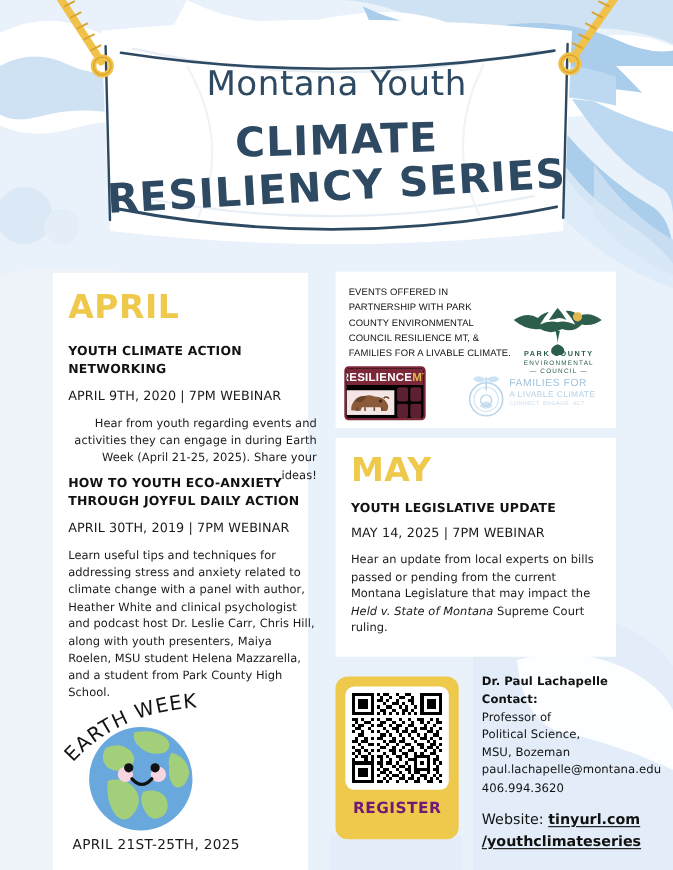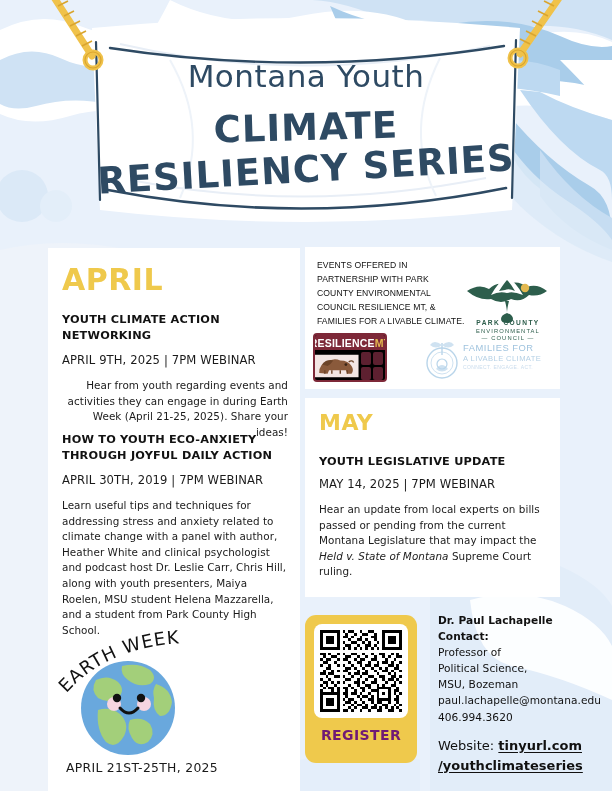--- a/index.html
+++ b/index.html
@@ -48,30 +48,30 @@
     text-align:center;
     font-size:37px; font-weight:bold; letter-spacing:1px;
     color:#2e4a63;
     font-family:"DejaVu Sans", sans-serif;
     transform: rotate(-3.2deg);
   }
 
   
   .card { position:absolute; background:#ffffff; }
 
-  #card-left  { left:48px;  top:248px; width:252px; height:543px; }
+  #card-left  { left:48px;  top:248px; width:232px; height:543px; }
   #card-partners { left:305px; top:247px; width:255px; height:142px; }
   #card-may   { left:305px; top:398px; width:255px; height:199px; }
 
   .month {
     font-family:"DejaVu Sans", sans-serif;
     font-weight:bold; color:#EFC94C; letter-spacing:0.5px;
   }
   .april-h { position:absolute; left:14px; top:14px; font-size:30px; }
-  .may-h   { position:absolute; left:14px; top:12px; font-size:22px;text-align:center; }
+  .may-h   { position:absolute; left:14px; top:12px; font-size:30px;text-align:center; }
 
   .evt-title {
     font-family:"DejaVu Sans", sans-serif;
     font-weight:bold; font-size:11.3px; color:#121212;
     letter-spacing:0.2px; line-height:1.42;
   }
   .evt-date {
     font-family:"DejaVu Sans", sans-serif;
     font-weight:400; font-size:11.6px; color:#1a1a1a;
     letter-spacing:0.1px;
@@ -249,21 +249,21 @@
       <div class="t-climate">CLIMATE</div>
       <div class="t-resiliency">RESILIENCY SERIES</div>
     </div>
   </div>
 
   <div class="card" id="card-left">
     <div class="month april-h">APRIL</div>
 
     <div class="lc evt-title" style="top:64px;">YOUTH CLIMATE ACTION</div>
     <div class="lc evt-title" style="top:80px;">NETWORKING</div>
-    <div class="lc evt-date" style="top:105px;">APRIL 9TH, 2025 | 7PM WEBINAR</div>
+    <div class="lc evt-date" style="top:105px;">APRIL 9TH, 2020 | 7PM WEBINAR</div>
     <div class="lc evt-body" style="top:130px;text-align:right;">Hear from youth regarding events and activities they can engage in during Earth Week (April 21-25, 2025). Share your ideas!</div>
 
     <div class="lc evt-title" style="top:184px;">HOW TO YOUTH ECO-ANXIETY</div>
     <div class="lc evt-title" style="top:200px;">THROUGH JOYFUL DAILY ACTION</div>
     <div class="lc evt-date" style="top:225px;">APRIL 30TH, 2019 | 7PM WEBINAR</div>
     <div class="lc evt-body" style="top:250px;">Learn useful tips and techniques for addressing stress and anxiety related to climate change with a panel with author, Heather White and clinical psychologist and podcast host Dr. Leslie Carr, Chris Hill, along with youth presenters, Maiya Roelen, MSU student Helena Mazzarella, and a student from Park County High School.</div>
   </div>
 
   <div class="earth-wrap">
     <svg class="ew-arc" viewBox="0 0 180 70">

